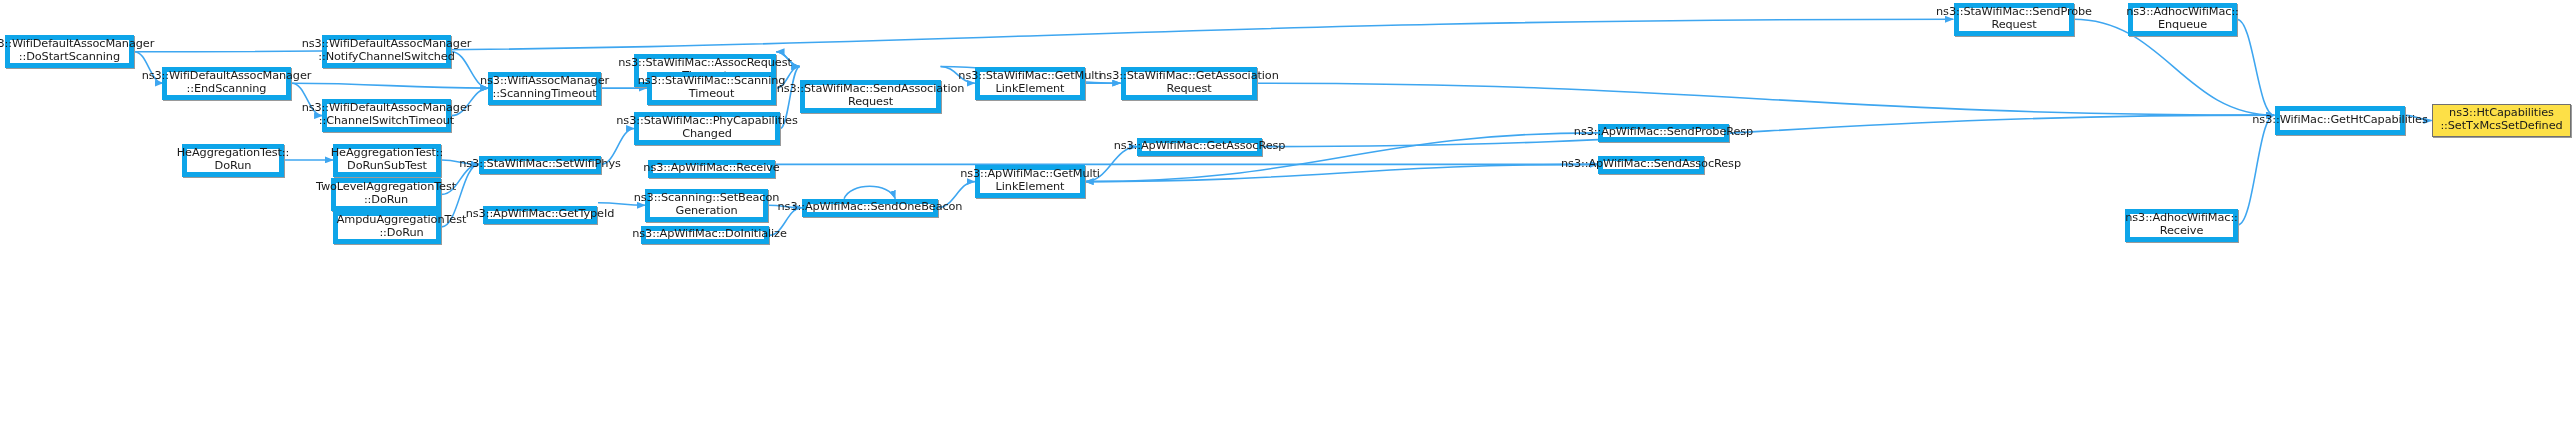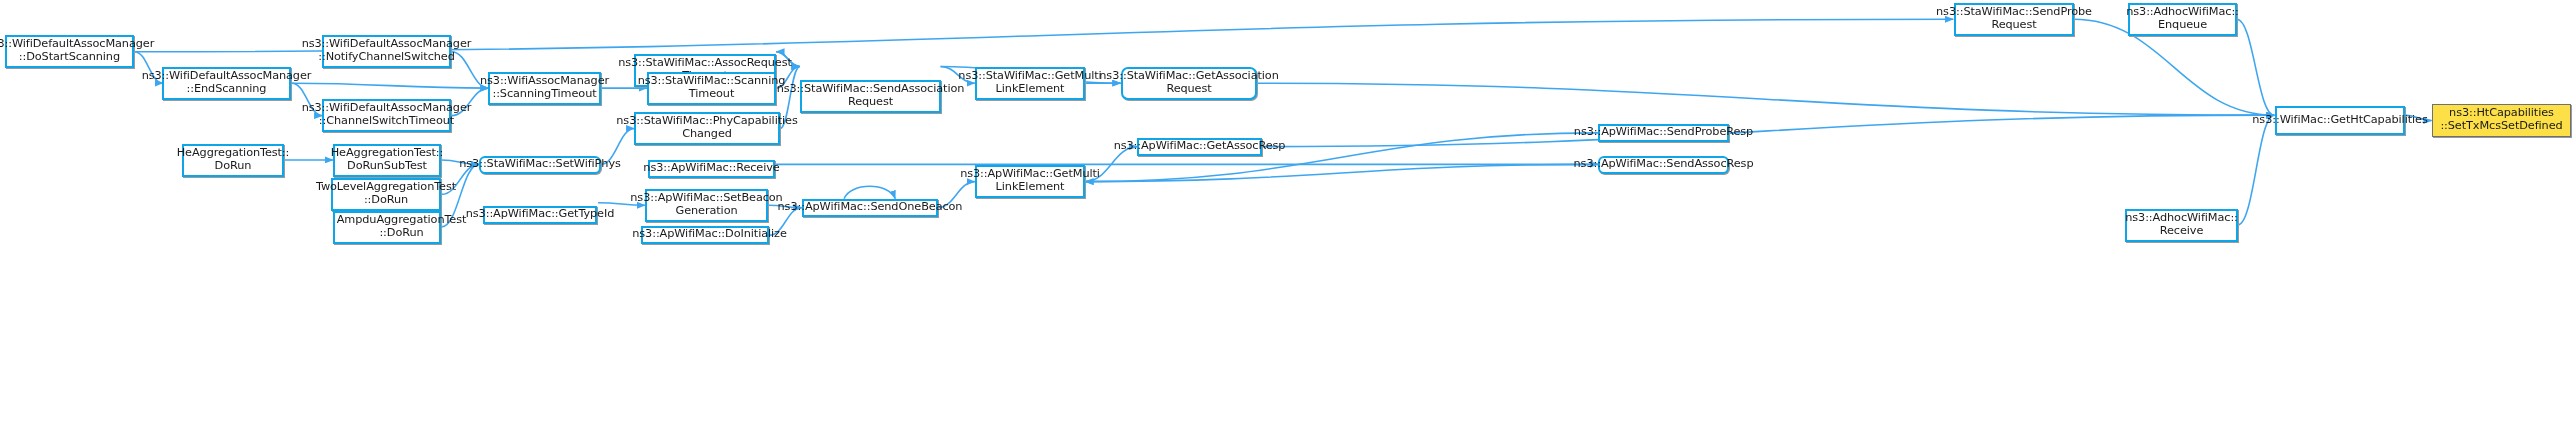--- a/index.html
+++ b/index.html
@@ -10,21 +10,21 @@
     height:438px;
     background:#ffffff;
     font-family:"DejaVu Sans","Liberation Sans",sans-serif;
     overflow:hidden;
   }
   svg.edges{position:absolute;left:0;top:0;width:2576px;height:438px;pointer-events:none;}
   .node{
     position:absolute;
     box-sizing:border-box;
     background:#ffffff;
-    border:2px solid #0ea5e9;
+    border:5px solid #0ea5e9;
     box-shadow:1px 1px 0 0 #9a9a9a;
     color:#1a1a1a;
     font-size:11.3px;
     line-height:12.8px;
     display:flex;
     align-items:center;
     justify-content:center;
     text-align:center;
     padding:1px 3px;
     white-space:pre-line;
@@ -96,41 +96,41 @@
       <div class="node" style="left: 634px; top: 35px; width: 142px; height: 32.5px; margin-top: 19px;">ns3::StaWifiMac::AssocRequest
 Timeout</div>
       <div class="node" style="left: 647px; top: 72px; width: 129px; height: 32.5px;">ns3::StaWifiMac::Scanning
 Timeout</div>
       <div class="node" style="left: 634px; top: 112px; width: 146px; height: 32.5px;">ns3::StaWifiMac::PhyCapabilities
 Changed</div>
       <div class="node" style="left: 800px; top: 50px; width: 141px; height: 32.5px; margin-top: 30px;">ns3::StaWifiMac::SendAssociation
 Request</div>
       <div class="node" style="left: 975px; top: 67px; width: 110px; height: 32.5px;">ns3::StaWifiMac::GetMulti
 LinkElement</div>
-      <div class="node" style="left: 1121px; top: 67px; width: 136px; height: 32.5px; border-radius: 7px;">ns3::StaWifiMac::GetAssociation
+      <div class="node" style="left: 1121px; top: 67px; width: 136px; height: 32.5px;">ns3::StaWifiMac::GetAssociation
 Request</div>
       <div class="node" style="left: 1954px; top: 3px; width: 120px; height: 32.5px;">ns3::StaWifiMac::SendProbe
 Request</div>
       <div class="node" style="left: 2128px; top: 3px; width: 109px; height: 32.5px;">ns3::AdhocWifiMac::
 Enqueue</div>
       <div class="node" style="left: 2275px; top: 106px; width: 130px; height: 29px;">ns3::WifiMac::GetHtCapabilities</div>
       <div class="node current" style="left: 2432px; top: 104px; width: 139px; height: 32.5px;">ns3::HtCapabilities
 ::SetTxMcsSetDefined</div>
       <div class="node" style="left: 1598px; top: 124px; width: 131px; height: 17.7px;">ns3::ApWifiMac::SendProbeResp</div>
-      <div class="node" style="left: 1598px; top: 156px; width: 131px; height: 17.7px; border-radius: 6px;">ns3::ApWifiMac::SendAssocResp</div>
+      <div class="node" style="left: 1598px; top: 156px; width: 106px; height: 17.7px;">ns3::ApWifiMac::SendAssocResp</div>
       <div class="node" style="left: 975px; top: 165px; width: 110px; height: 32.5px;">ns3::ApWifiMac::GetMulti
 LinkElement</div>
       <div class="node" style="left: 1137px; top: 138px; width: 125px; height: 17.7px;">ns3::ApWifiMac::GetAssocResp</div>
       <div class="node" style="left: 648px; top: 160px; width: 127px; height: 17.7px;">ns3::ApWifiMac::Receive</div>
       <div class="node" style="left: 802px; top: 199px; width: 136px; height: 17.7px;">ns3::ApWifiMac::SendOneBeacon</div>
-      <div class="node" style="left: 645px; top: 189px; width: 123px; height: 32.5px;">ns3::ApWifiMac::SetBeacon
+      <div class="node" style="left: 645px; top: 189px; width: 123px; height: 32.5px;">ns3::Scanning::SetBeacon
 Generation</div>
       <div class="node" style="left: 483px; top: 206px; width: 114px; height: 17.7px;">ns3::ApWifiMac::GetTypeId</div>
       <div class="node" style="left: 641px; top: 226px; width: 128px; height: 17.7px; padding-left: 12px;">ns3::ApWifiMac::DoInitialize</div>
-      <div class="node" style="left: 479px; top: 156px; width: 122px; height: 17.7px; border-radius: 6px;">ns3::StaWifiMac::SetWifiPhys</div>
+      <div class="node" style="left: 479px; top: 156px; width: 122px; height: 17.7px;">ns3::StaWifiMac::SetWifiPhys</div>
       <div class="node" style="left: 182px; top: 144px; width: 102px; height: 32.5px;">HeAggregationTest::
 DoRun</div>
       <div class="node" style="left: 333px; top: 144px; width: 108px; height: 32.5px;">HeAggregationTest::
 DoRunSubTest</div>
       <div class="node" style="left: 331px; top: 178px; width: 110px; height: 32.5px;">TwoLevelAggregationTest
 ::DoRun</div>
       <div class="node" style="left: 333px; top: 211px; width: 108px; height: 32.5px; padding-left: 32px;">AmpduAggregationTest
 ::DoRun</div>
       <div class="node" style="left: 2125px; top: 209px; width: 113px; height: 32.5px;">ns3::AdhocWifiMac::
 Receive</div>

